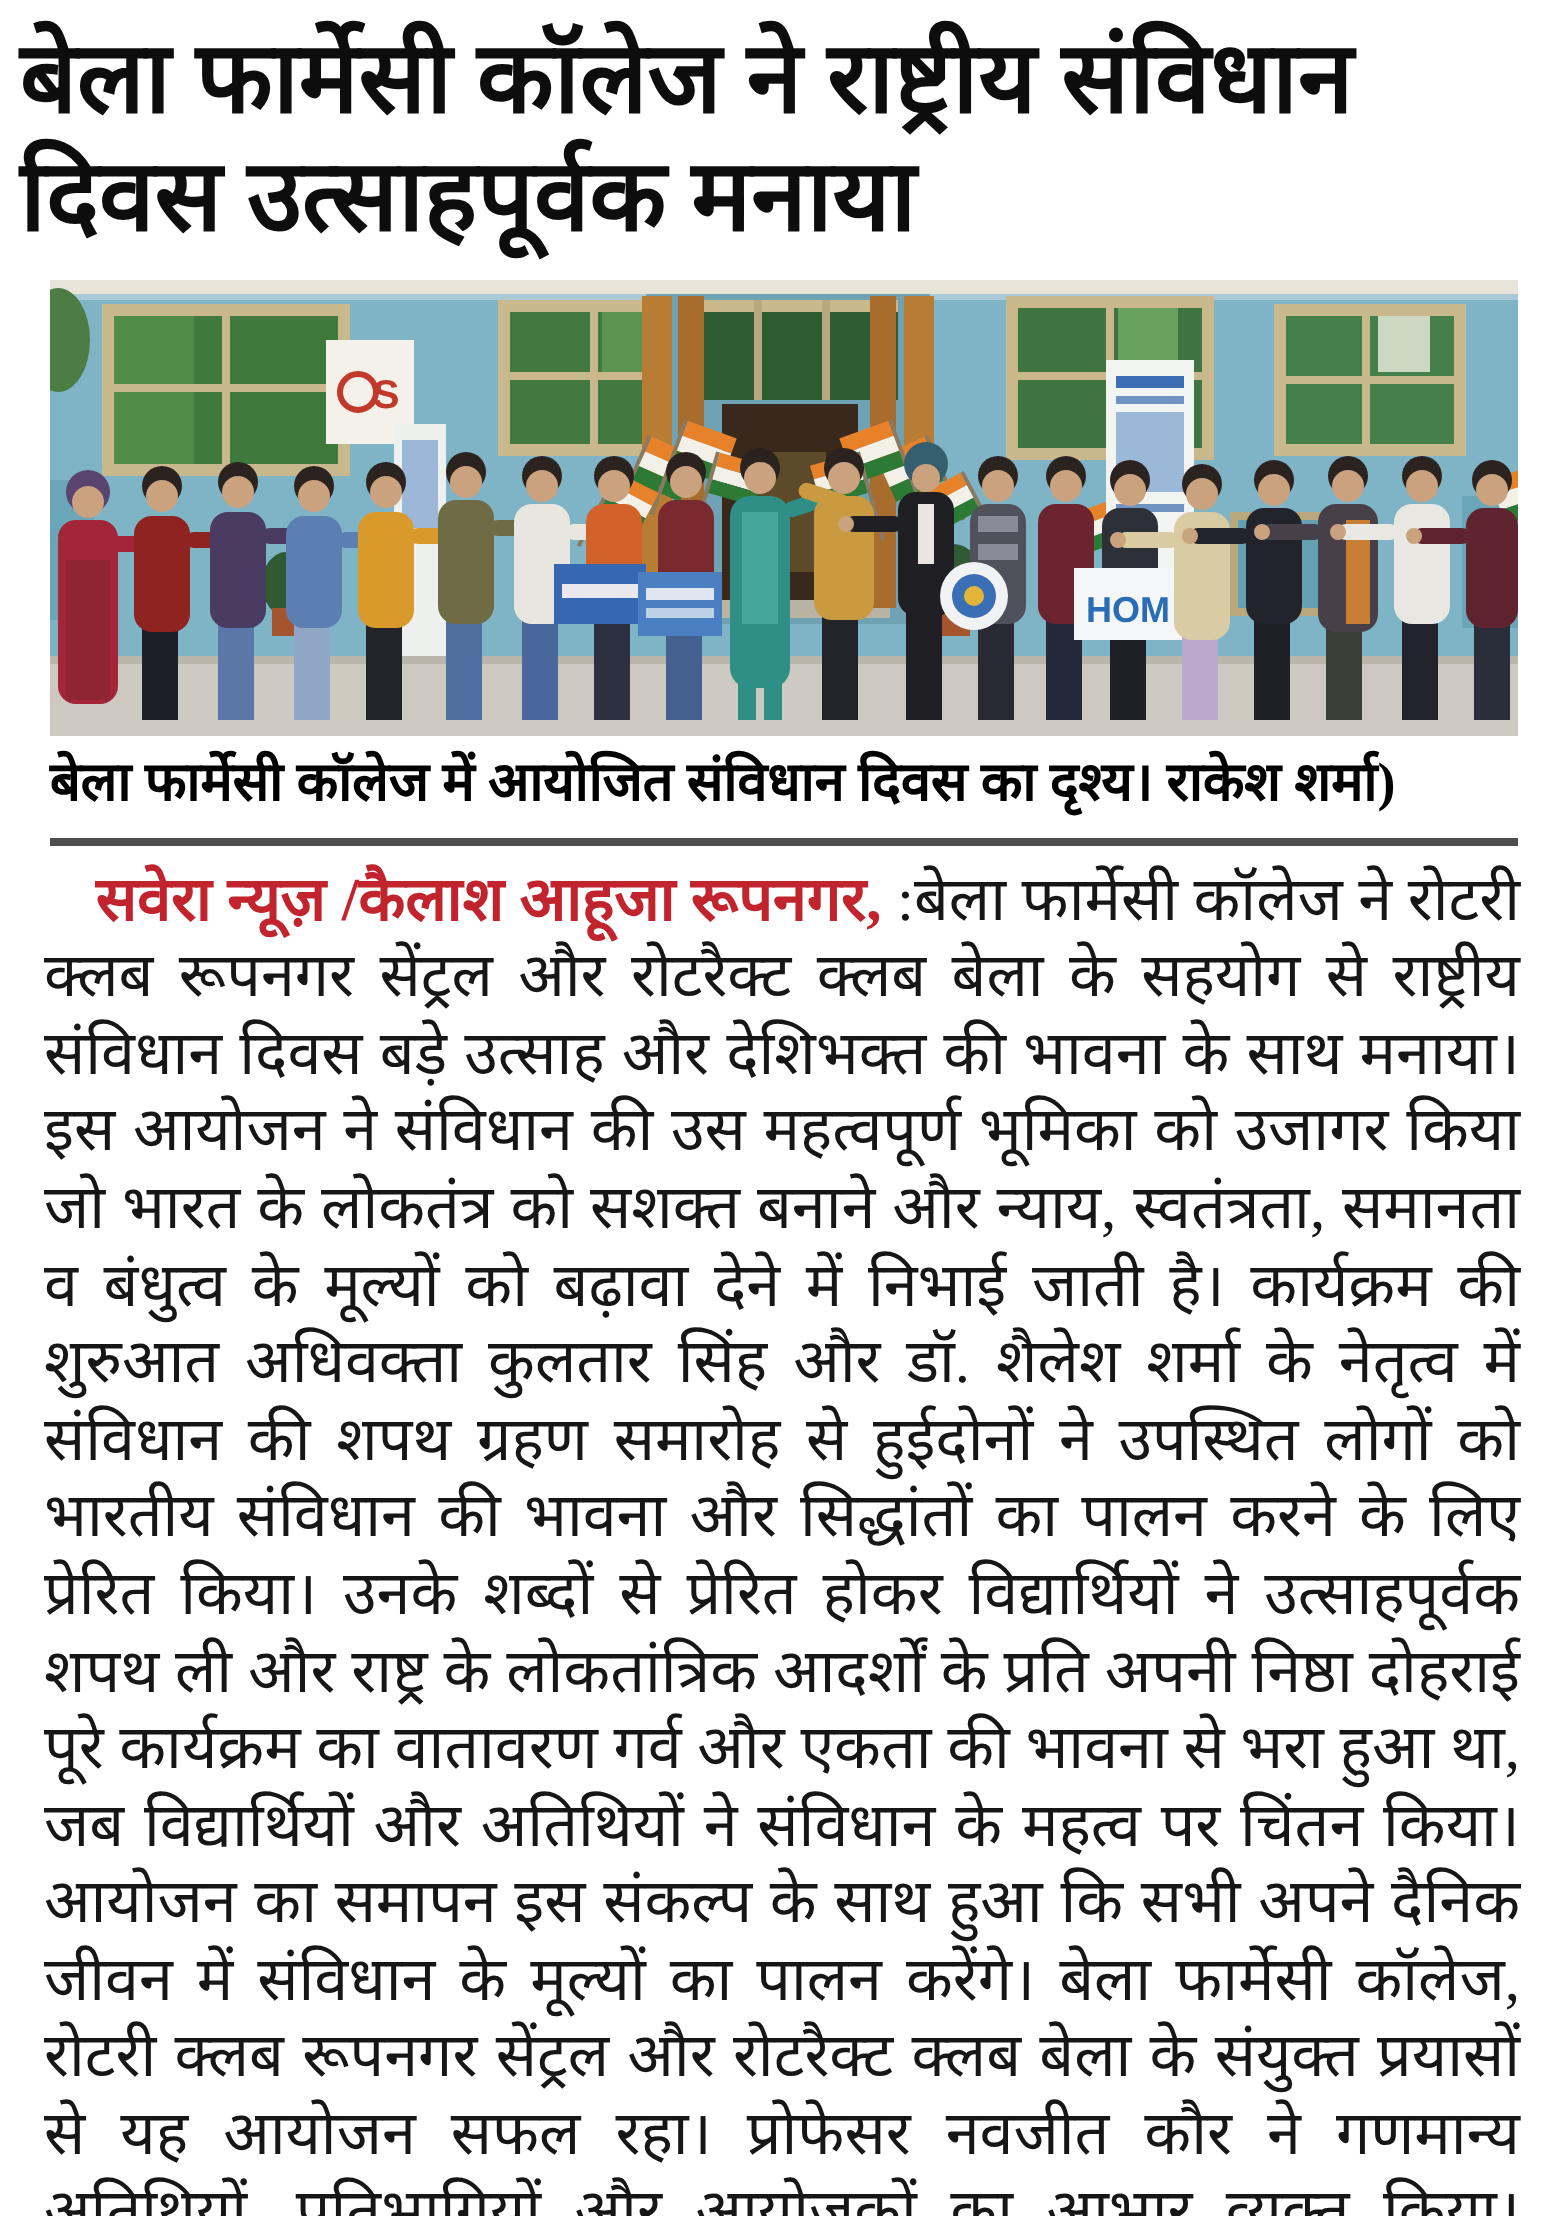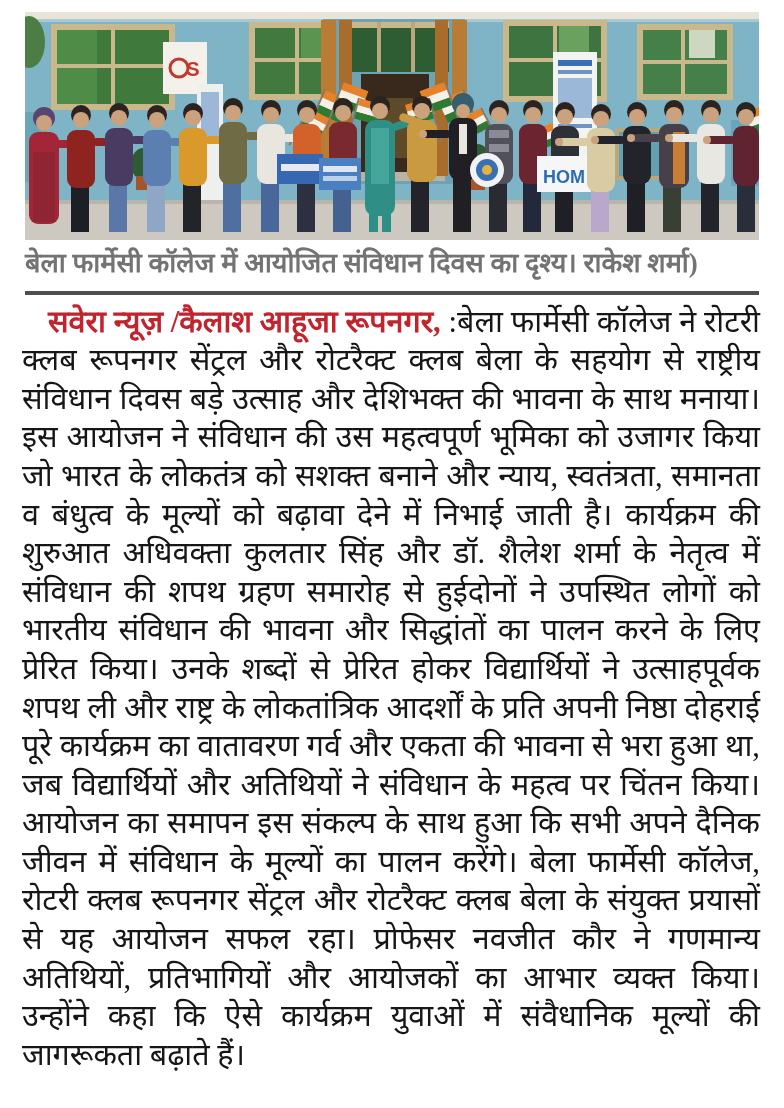--- a/index.html
+++ b/index.html
@@ -12,21 +12,21 @@
     line-height:1.18;
     color:#0d0d0d;
     max-width:764px;
   }
   .photo-wrap{margin:12px 24px 0 25px;line-height:0;}
   .photo-wrap svg{display:block;}
   .caption{
     margin:7px 24px 0 25px;
     font-size:27px;
     font-weight:700;
-    color:#737373;
+    color:#000000;
     line-height:1.25;
   }
   .divider{
     margin:10px 25px 0 25px;
     border:none;
     border-top:4px solid #4e4e4e;
     height:0;
   }
   .article{
     margin:8px 24px 10px 22px;
@@ -36,20 +36,21 @@
     color:#161616;
   }
   .byline{font-weight:700;margin-left:26px;}
   .sign-text{font-family:"Liberation Sans",sans-serif;font-weight:bold;}
 </style>
 </head>
 <body>
 
 <div class="page">
 
+  <h1 class="headline">बेला फार्मेसी कॉलेज ने राष्ट्रीय संविधान दिवस उत्साहपूर्वक मनाया</h1>
 
   <div class="photo-wrap">
     <svg width="734" height="228" viewBox="0 0 734 228" xmlns="http://www.w3.org/2000/svg">
 
       <g>
         <rect x="0" y="0" width="734" height="200" fill="#7fb4c6"></rect>
         <rect x="0" y="0" width="734" height="7" fill="#e9e4d8"></rect>
         <rect x="0" y="7" width="734" height="3" fill="#a9c9d4"></rect>
 
         <ellipse cx="4" cy="30" rx="16" ry="26" fill="#4c7d45"></ellipse>

